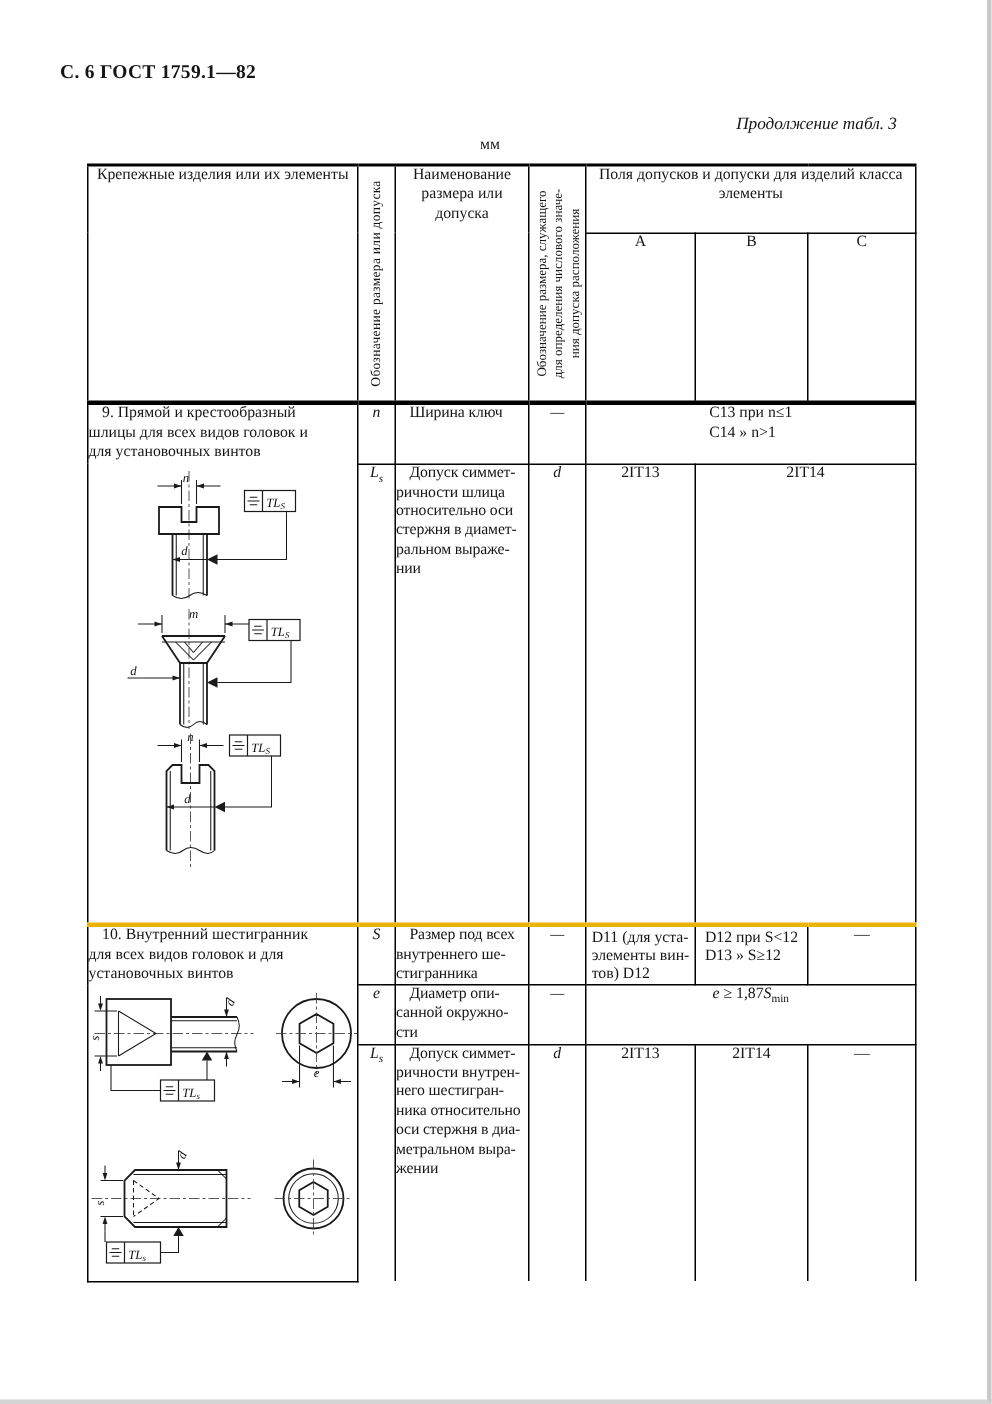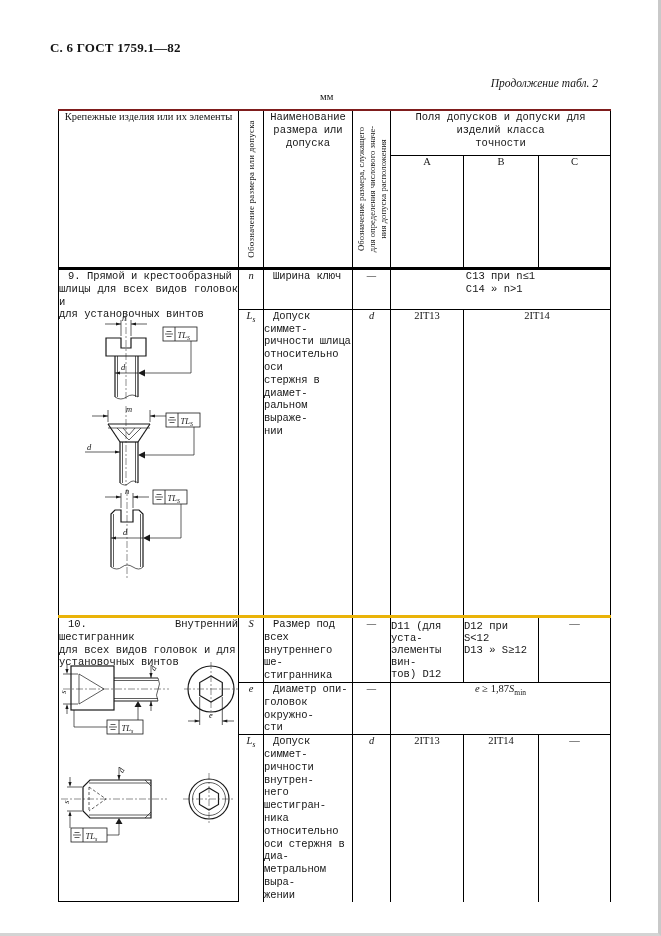--- a/index.html
+++ b/index.html
@@ -7,29 +7,29 @@
   body {
     position:relative;
     background:#ffffff;
     font-family:"Liberation Serif", serif;
     color:#151515;
     overflow:hidden;
     border-right:3px solid #c9c9c9;
     border-bottom:3px solid #d4d4d4;
   }
   .abs { position:absolute; }
-  .pre { white-space:pre-line;font-family:Liberation Mono, monospace; }
-  .page-head { left:50px; top:40px; font-weight:bold; font-size:13px; letter-spacing:.2px; }
+  .pre { white-space:pre-line; }
+  .page-head { left:40px; top:40px; font-weight:bold; font-size:13px; letter-spacing:.2px; }
   .continuation { right:60px; top:77px; font-style:italic; font-size:11.5px; }
   .units { left:320px; top:91px; font-size:10.5px; }
 
   table.gost { position:absolute; left:58px; top:109px; width:552px;
     border-collapse:collapse; table-layout:fixed; }
   table.gost td { border:1px solid #000; vertical-align:top; font-size:10.5px; line-height:1.22; padding:0; }
-  tr.h1 td { border-top:2px solid #7f1d1d; }
+  tr.h1 td { border-top:2px solid #000000; }
   tr.r9a td { border-top:3px solid #000; }
   tr.r10a td { border-top:3px solid #eab308; }
   tr.r10c td { border-bottom:none; }
 
   td.hdr { vertical-align:middle; text-align:center; font-size:9.5px; line-height:1.3; }
   .vtext { position:absolute; left:50%; top:50%; transform:translate(-50%,-50%) rotate(-90deg);
     white-space:nowrap; font-size:9px; letter-spacing:.2px; }
   .vblock { position:absolute; left:50%; top:50%; transform:translate(-50%,-50%) rotate(-90deg);
     white-space:pre; font-size:8.7px; line-height:1.25; text-align:center; }
   .relcell { position:relative; width:100%; }
@@ -49,21 +49,21 @@
   svg .cl  { stroke:#444; stroke-width:.6; fill:none; stroke-dasharray:7 2 2 2; }
   svg .dsh { stroke:#1a1a1a; stroke-width:.7; fill:none; stroke-dasharray:3 2; }
   svg .fr  { stroke:#1a1a1a; stroke-width:.8; fill:none; }
   svg .ar  { fill:#1a1a1a; stroke:none; }
   svg text { font-family:"Liberation Serif", serif; font-style:italic; font-size:8.5px; fill:#111; }
 </style>
 </head>
 <body>
 
 <div class="abs page-head">С. 6 ГОСТ 1759.1—82</div>
-<div class="abs continuation">Продолжение табл. 2</div>
+<div class="abs continuation">Продолжение табл. 3</div>
 <div class="abs units">мм</div>
 
 <table class="gost">
   <colgroup>
     <col style="width:180px">
       <col style="width:25px">
       <col style="width:89px">
     <col style="width:38px">
       <col style="width:73px">
       <col style="width:75px">
@@ -82,21 +82,21 @@
 размера или
 допуска</td>
     <td class="hdr" rowspan="2">
       <div class="relcell" style="height:156px">
             <div class="vblock">Обозначение размера, служащего
 для определения числового значе-
 ния допуска расположения</div>
           </div>
     </td>
     <td class="hdr pre" colspan="3">Поля допусков и допуски для изделий класса
-точности</td>
+элементы</td>
   </tr>
   <tr class="h2" style="height:113px">
     <td class="hdr" style="font-size:10.5px">А</td>
     <td class="hdr" style="font-size:10.5px">В</td>
     <td class="hdr" style="font-size:10.5px">С</td>
   </tr>
 
   <tr class="r9a" style="height:37px">
     <td class="item" rowspan="2">
       <div class="relcell" style="height:345px">
@@ -339,21 +339,21 @@
 элементы вин-
 тов) D12</span></td>
     <td class="val" style="padding-top:2px; line-height:1.15"><span class="blk pre">D12 при S&lt;12
 D13   »   S≥12</span></td>
     <td class="val">—</td>
   </tr>
   <tr class="r10b" style="height:34px">
     <td class="sym">e</td>
     <td class="name">
           <div class="pre ind">Диаметр опи-
-головок окружно-
+санной окружно-
 сти</div>
         </td>
     <td class="ref dash">—</td>
     <td class="val" colspan="3">
       <span style="font-style:italic">e</span><span> ≥ 1,87</span><span style="font-style:italic">S</span><sub class="sm">min</sub>
     </td>
   </tr>
   <tr class="r10c" style="height:158px">
     <td class="sym"><span>L</span><sub class="sm">s</sub></td>
     <td class="name">

